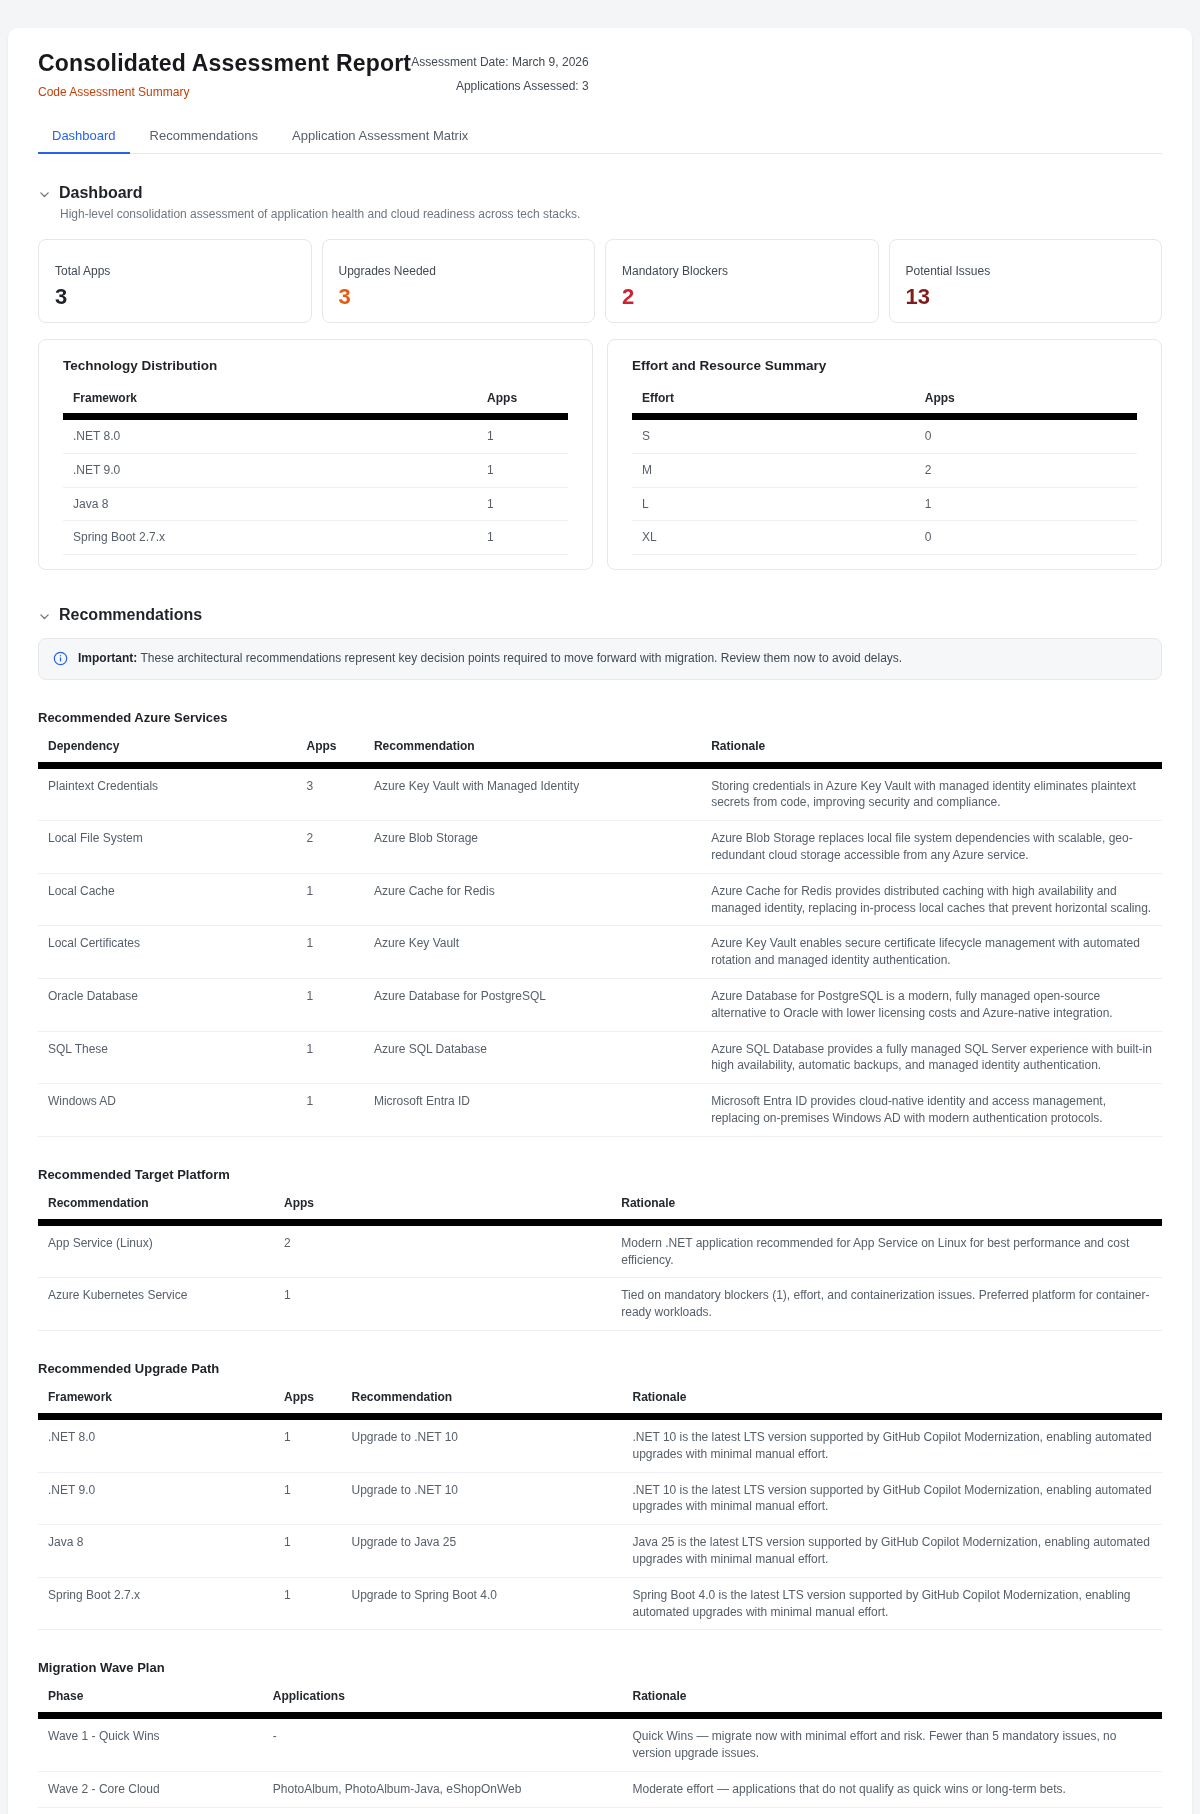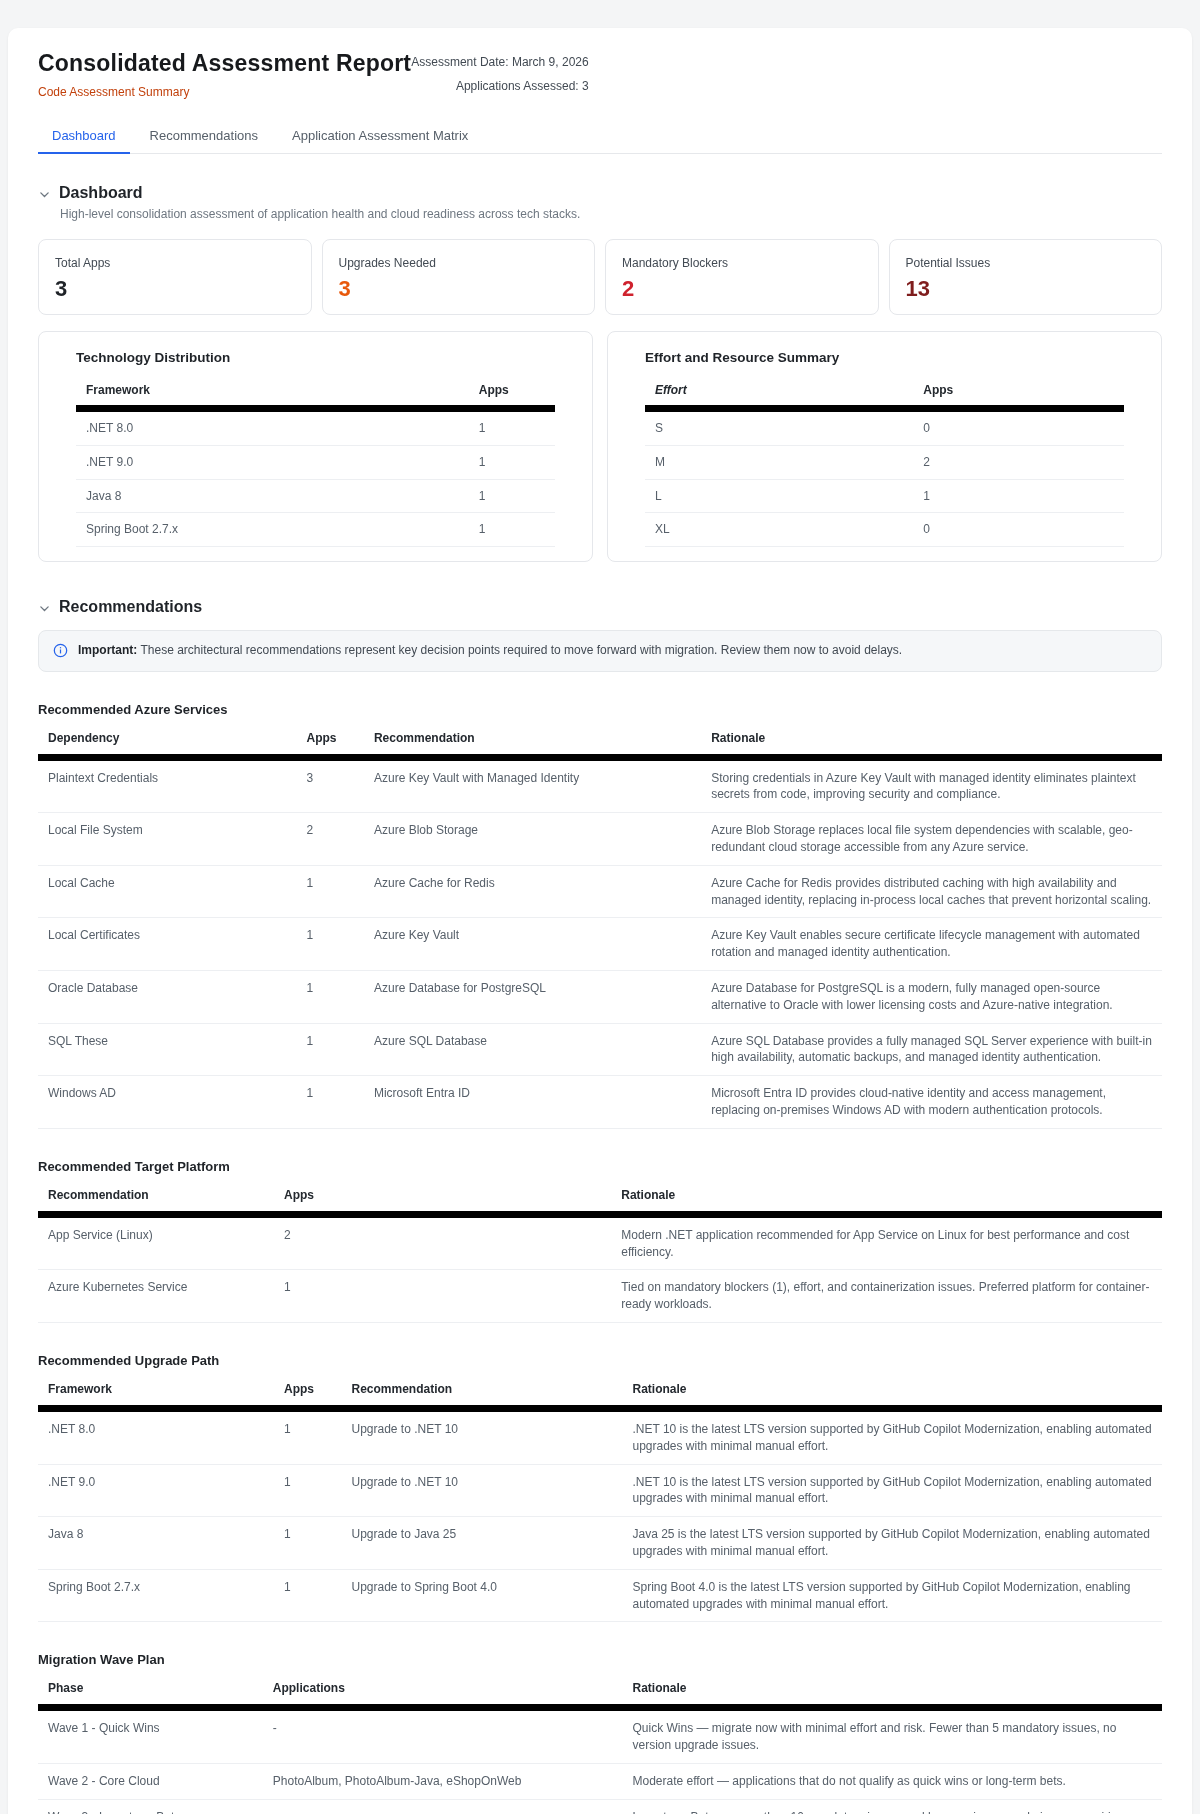--- a/index.html
+++ b/index.html
@@ -24,26 +24,26 @@
          padding:9px 14px; cursor:pointer; border-bottom:2px solid transparent; margin-bottom:-1px; }
   .tab.active { color:var(--accent); border-bottom-color:var(--accent); font-weight:500; }
   
   .section { margin-top:30px; }
   .section-head { display:flex; align-items:center; gap:8px; }
   .section-head h2 { font-size:16px; font-weight:700; margin:0; }
   .chev { color:#6e7781; display:inline-flex; margin-top:3px; cursor:pointer; }
   .section-desc { font-size:12px; color:#6e7781; margin:5px 0 0 22px; }
   
   .stats { display:grid; grid-template-columns:repeat(4,1fr); gap:10px; margin-top:18px; }
-  .stat-card { border:1px solid #e5e7eb; border-radius:8px; padding:16px 16px 12px; background:#fff; }
+  .stat-card { border:1px solid #e5e7eb; border-radius:8px; padding:24px 16px 12px; background:#fff; }
   .stat-label { font-size:12px; color:#424a53; }
   .stat-value { font-size:22px; font-weight:600; margin-top:6px; }
   
   .panels { display:grid; grid-template-columns:1fr 1fr; gap:14px; margin-top:16px; }
-  .panel { border:1px solid #e5e7eb; border-radius:8px; padding:18px 37px 14px; }
+  .panel { border:1px solid #e5e7eb; border-radius:8px; padding:18px 24px 14px; }
   .panel h3 { font-size:13.5px; font-weight:700; margin:0 0 10px; }
   
   table { width:100%; border-collapse:collapse; font-size:12px; table-layout:fixed; }
   th { text-align:left; font-weight:600; color:#24292f; padding:10px 10px 9px; border-bottom:7px solid #000000; }
   td { color:#57606a; padding:9px 10px; border-bottom:1px solid #edeff2; vertical-align:top; line-height:1.4; }
   .panel td, .panel th { padding:8px 10px; }
   
   .banner { display:flex; align-items:flex-start; gap:10px; background:#f5f7f9; border:1px solid #e5e8eb;
             border-radius:8px; padding:11px 14px; margin-top:14px; font-size:12px; color:#424a53; line-height:1.45; }
   .banner b { color:#1f2328; }
@@ -130,21 +130,21 @@
                 <td>1</td>
               </tr>
             </tbody>
           </table>
       </div>
       <div class="panel">
         <h3>Effort and Resource Summary</h3>
         <table>
             <thead>
               <tr>
-                <th style="width: 56%; font-style: italic;">Effort</th>
+                <th style="width: 56%;">Effort</th>
                 <th style="width: 44%;">Apps</th>
               </tr>
             </thead>
             <tbody>
               <tr>
                 <td>S</td>
                 <td>0</td>
               </tr>
               <tr>
                 <td>M</td>

